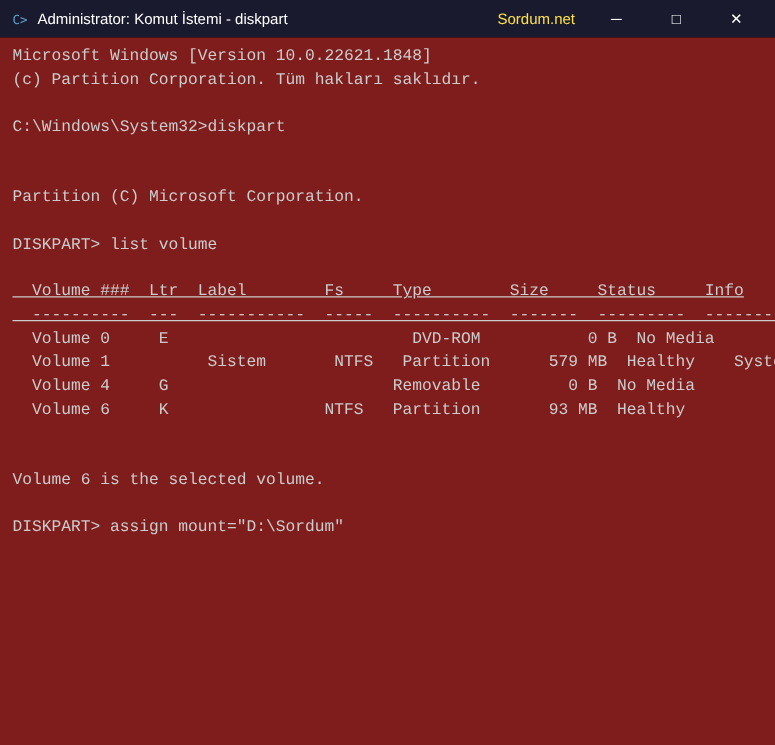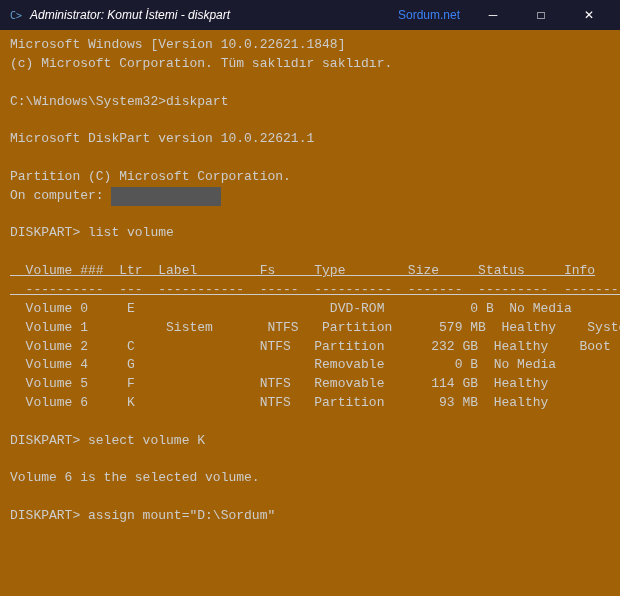--- a/index.html
+++ b/index.html
@@ -28,24 +28,23 @@
       margin-right: 6px;
       display: flex;
       align-items: center;
       justify-content: center;
     }
     .title-bar-title {
       flex: 1;
       font-size: 12px;
       color: #ffffff;
       font-family: 'Segoe UI', Arial, sans-serif;
-      font-style: italic;
     }
     .title-bar-watermark {
-      color: #3b82f6;
+      color: #fde047;
       font-size: 12px;
       font-family: Arial, sans-serif;
       margin-right: 10px;
     }
     .title-bar-buttons {
       display: flex;
       gap: 2px;
     }
     .tb-btn {
       width: 46px;
@@ -57,21 +56,21 @@
       color: #ffffff;
       cursor: pointer;
       font-family: 'Segoe UI', Arial, sans-serif;
     }
 
     
     .terminal {
       padding: 6px 10px;
       height: calc(596px - 30px);
       overflow: hidden;
-      background: #a16207;
+      background: #7f1d1d;
       color: #cccccc;
       line-height: 1.45;
     }
 
     .line {
       white-space: pre;
       font-size: 13px;
     }
     .volume-header { color: #cccccc; text-decoration: underline; }
     .table-row { color: #cccccc; }
@@ -100,41 +99,36 @@
   <div class="title-bar-watermark">Sordum.net</div>
   <div class="title-bar-buttons">
     <div class="tb-btn">─</div>
     <div class="tb-btn">□</div>
     <div class="tb-btn close">✕</div>
   </div>
 </div>
 
 <div class="terminal">
   <div class="line">Microsoft Windows [Version 10.0.22621.1848]</div>
-  <div class="line">(c) Microsoft Corporation. Tüm saklıdır saklıdır.</div>
+  <div class="line">(c) Partition Corporation. Tüm hakları saklıdır.</div>
   <div class="line">&nbsp;</div>
   <div class="line">C:\Windows\System32&gt;diskpart</div>
   <div class="line">&nbsp;</div>
-  <div class="line">Microsoft DiskPart version 10.0.22621.1</div>
   <div class="line">&nbsp;</div>
   <div class="line">Partition (C) Microsoft Corporation.</div>
-  <div class="line"><span>On computer: </span><span class="redacted">&nbsp;&nbsp;&nbsp;&nbsp;&nbsp;&nbsp;&nbsp;&nbsp;&nbsp;&nbsp;&nbsp;&nbsp;&nbsp;&nbsp;</span></div>
   <div class="line">&nbsp;</div>
   <div class="line">DISKPART&gt; list volume</div>
   <div class="line">&nbsp;</div>
   <div class="line volume-header">  Volume ###  Ltr  Label        Fs     Type        Size     Status     Info</div>
   <div class="line volume-header">  ----------  ---  -----------  -----  ----------  -------  ---------  --------</div>
   <div class="line table-row">  Volume 0     E                         DVD-ROM           0 B  No Media</div>
   <div class="line table-row">  Volume 1          Sistem       NTFS   Partition      579 MB  Healthy    System</div>
-  <div class="line table-row">  Volume 2     C                NTFS   Partition      232 GB  Healthy    Boot</div>
   <div class="line table-row">  Volume 4     G                       Removable         0 B  No Media</div>
-  <div class="line table-row">  Volume 5     F                NTFS   Removable      114 GB  Healthy</div>
   <div class="line table-row">  Volume 6     K                NTFS   Partition       93 MB  Healthy</div>
   <div class="line">&nbsp;</div>
-  <div class="line">DISKPART&gt; select volume K</div>
   <div class="line">&nbsp;</div>
   <div class="line">Volume 6 is the selected volume.</div>
   <div class="line">&nbsp;</div>
   <div class="line">DISKPART&gt; assign mount="D:\Sordum"</div>
   <div class="line">&nbsp;</div>
   <div class="line">&nbsp;</div>
 
 </div>
 
 </body></html>

